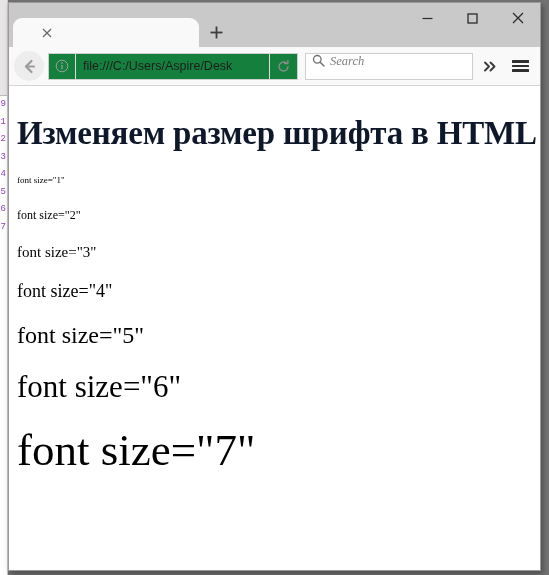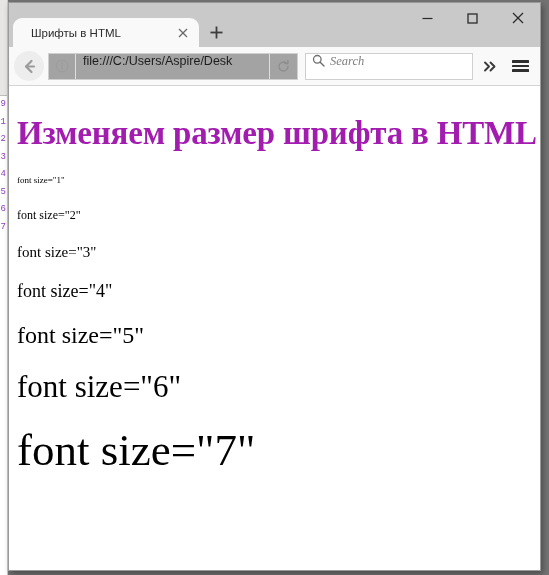--- a/index.html
+++ b/index.html
@@ -172,24 +172,25 @@
     display: flex;
     align-items: center;
     justify-content: center;
     color: #9b9b9b;
     flex: 0 0 auto;
     margin-right: 4px;
   }
   #urlbar {
     flex: 1 1 auto;
     height: 27px;
-    background: #a3a3a3;
+    background: #15803d;
     border: 1px solid #cfcfcf;
     box-sizing: border-box;
     display: flex;
+    align-items: center;
     margin-right: 7px;
     min-width: 0;
   }
   #identity-box {
     width: 26px;
     height: 25px;
     display: flex;
     align-items: center;
     justify-content: center;
     color: #9c9c9c;
@@ -272,21 +273,21 @@
     background: #ffffff;
     overflow: hidden;
     position: relative;
     padding: 0 8px 0 8px;
     box-sizing: border-box;
   }
   #page-heading {
     font-family: "Liberation Serif", serif;
     font-weight: bold;
     font-size: 33px;
-    color: #a21caf;
+    color: #0f172a;
     margin: 30px 0 0 0;
     line-height: 1.05;
     white-space: nowrap;
     letter-spacing: -0.2px;
   }
   .size-line {
     font-family: "Liberation Serif", serif;
     color: #000000;
     white-space: nowrap;
   }
@@ -336,21 +337,20 @@
       <div class="wctrl">
         <svg width="14" height="14" viewBox="0 0 14 14" aria-hidden="true">
           <line x1="2" y1="2" x2="12" y2="12" stroke="#2b2b2b" stroke-width="1.3"></line>
           <line x1="12" y1="2" x2="2" y2="12" stroke="#2b2b2b" stroke-width="1.3"></line>
         </svg>
       </div>
     </div>
 
     <div id="tabs-row">
       <div id="tab-active">
-        <span id="tab-title">Шрифты в HTML</span>
         <span id="tab-close">
           <svg width="12" height="12" viewBox="0 0 12 12" aria-hidden="true">
             <line x1="2" y1="2" x2="10" y2="10" stroke="#6a6a6a" stroke-width="1.2"></line>
             <line x1="10" y1="2" x2="2" y2="10" stroke="#6a6a6a" stroke-width="1.2"></line>
           </svg>
         </span>
       </div>
       <div id="new-tab-button">
         <svg width="15" height="15" viewBox="0 0 15 15" aria-hidden="true">
           <line x1="7.5" y1="1.5" x2="7.5" y2="13.5" stroke="#3d3d3d" stroke-width="1.8"></line>

